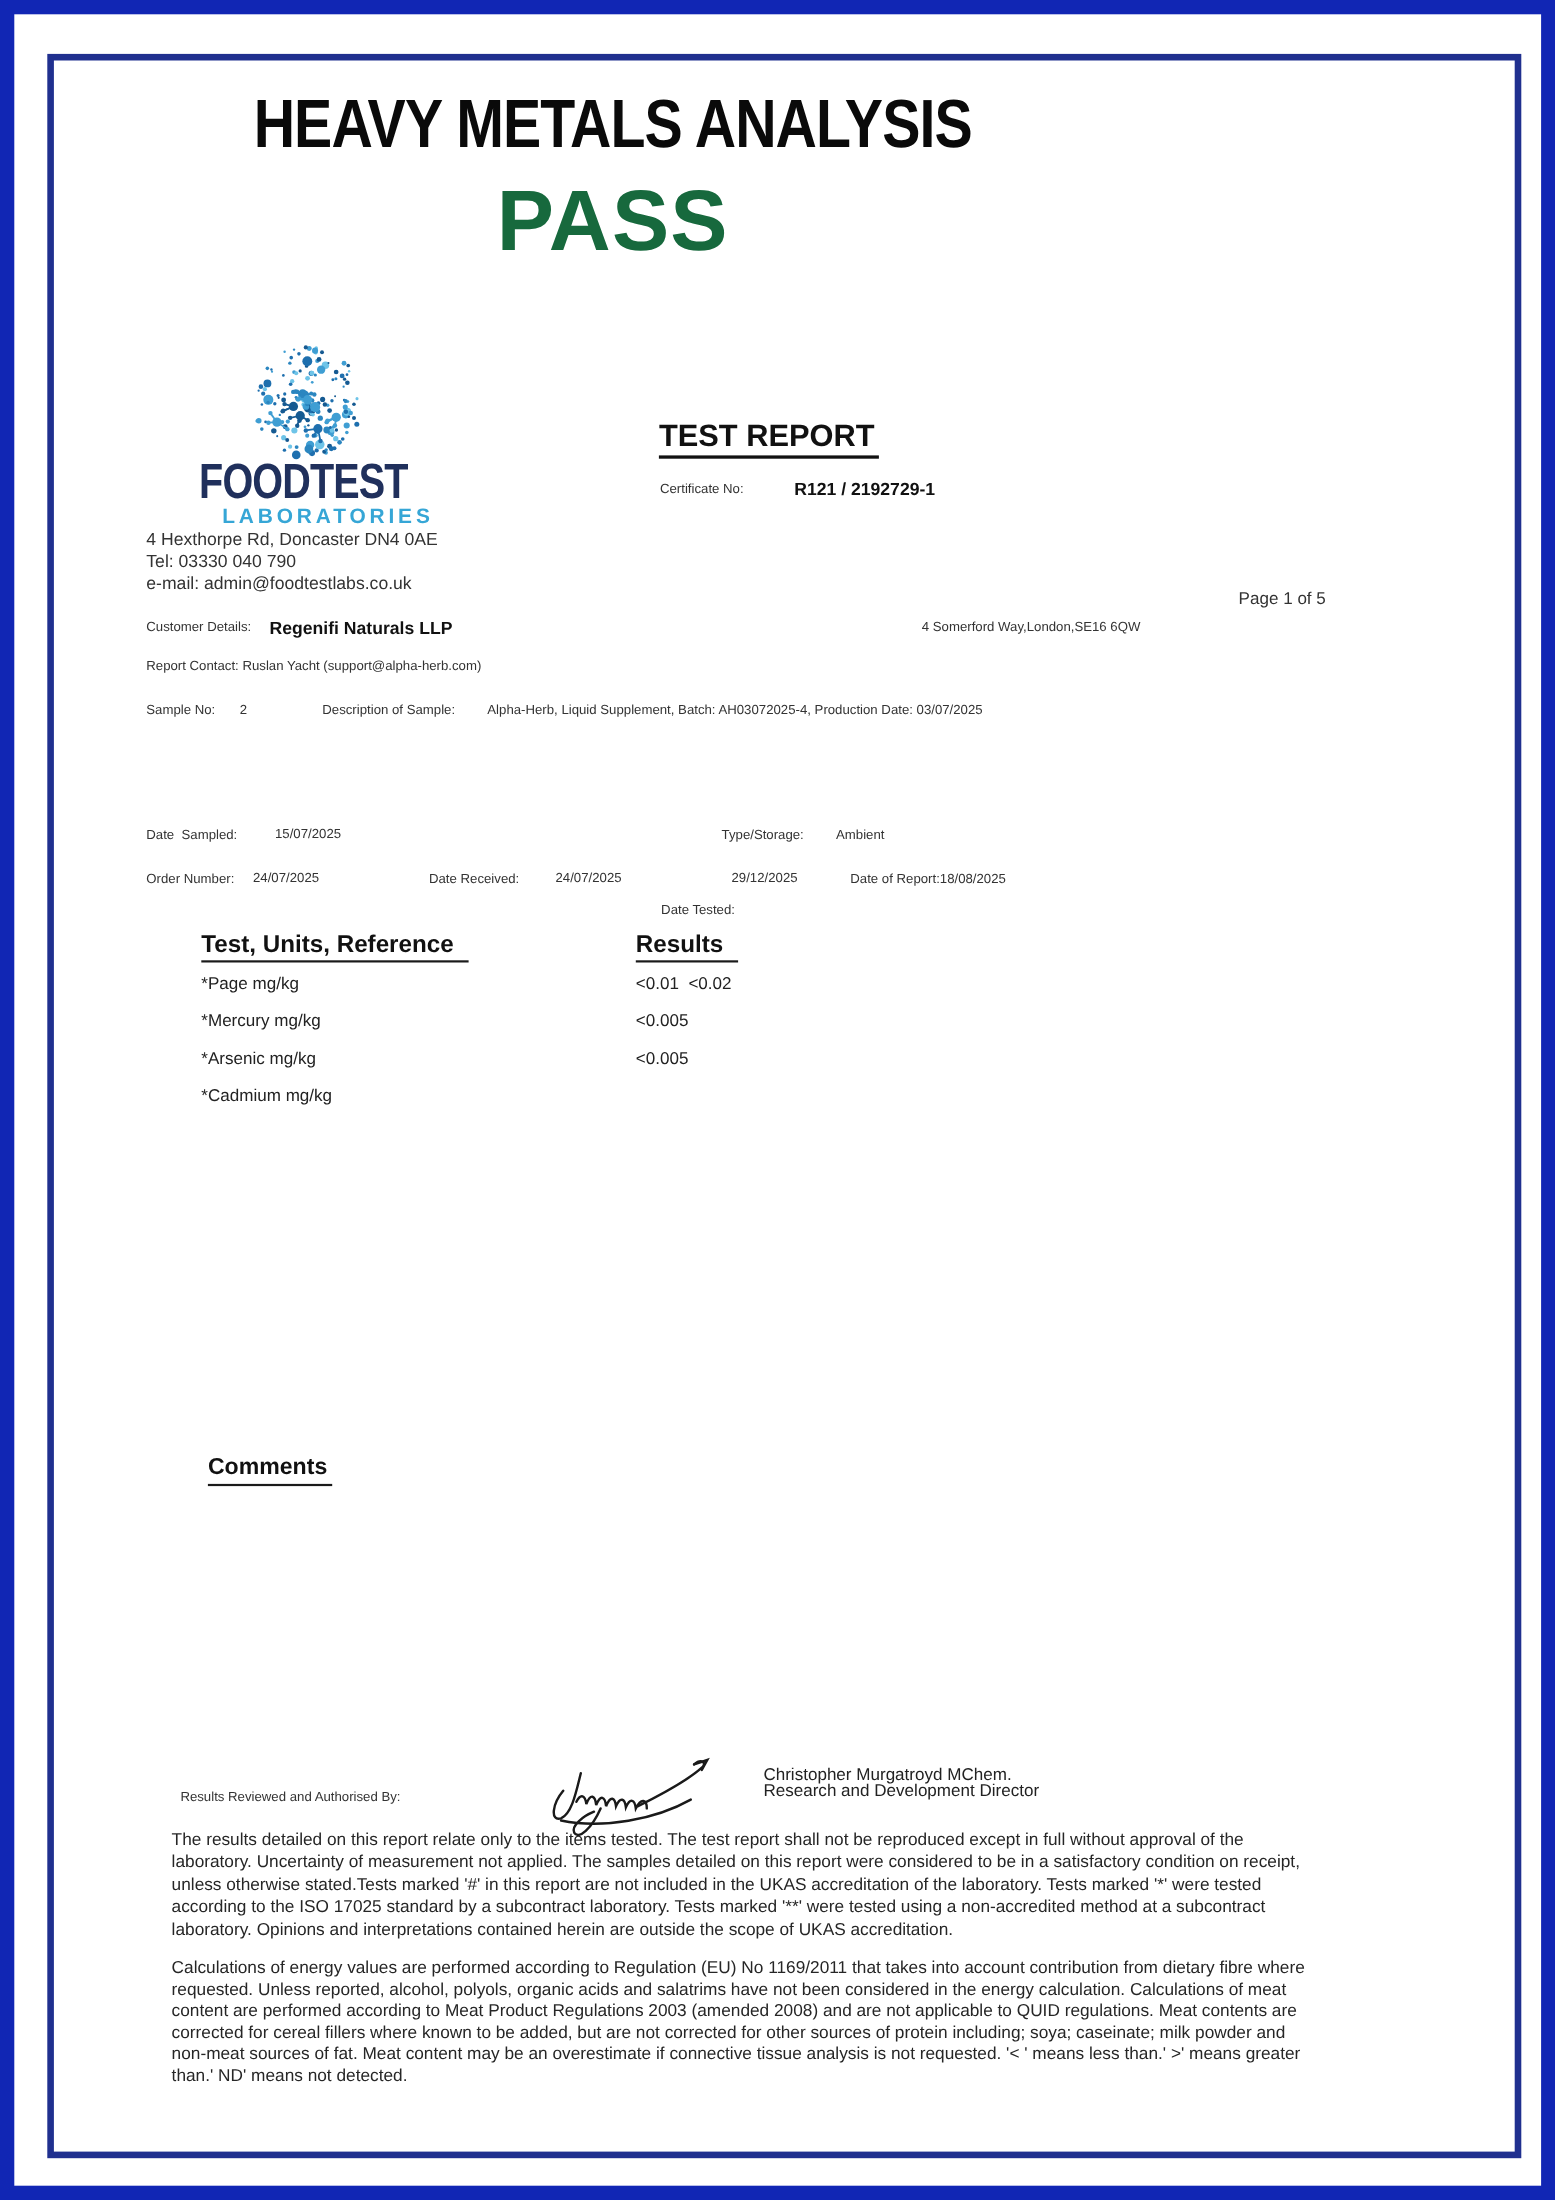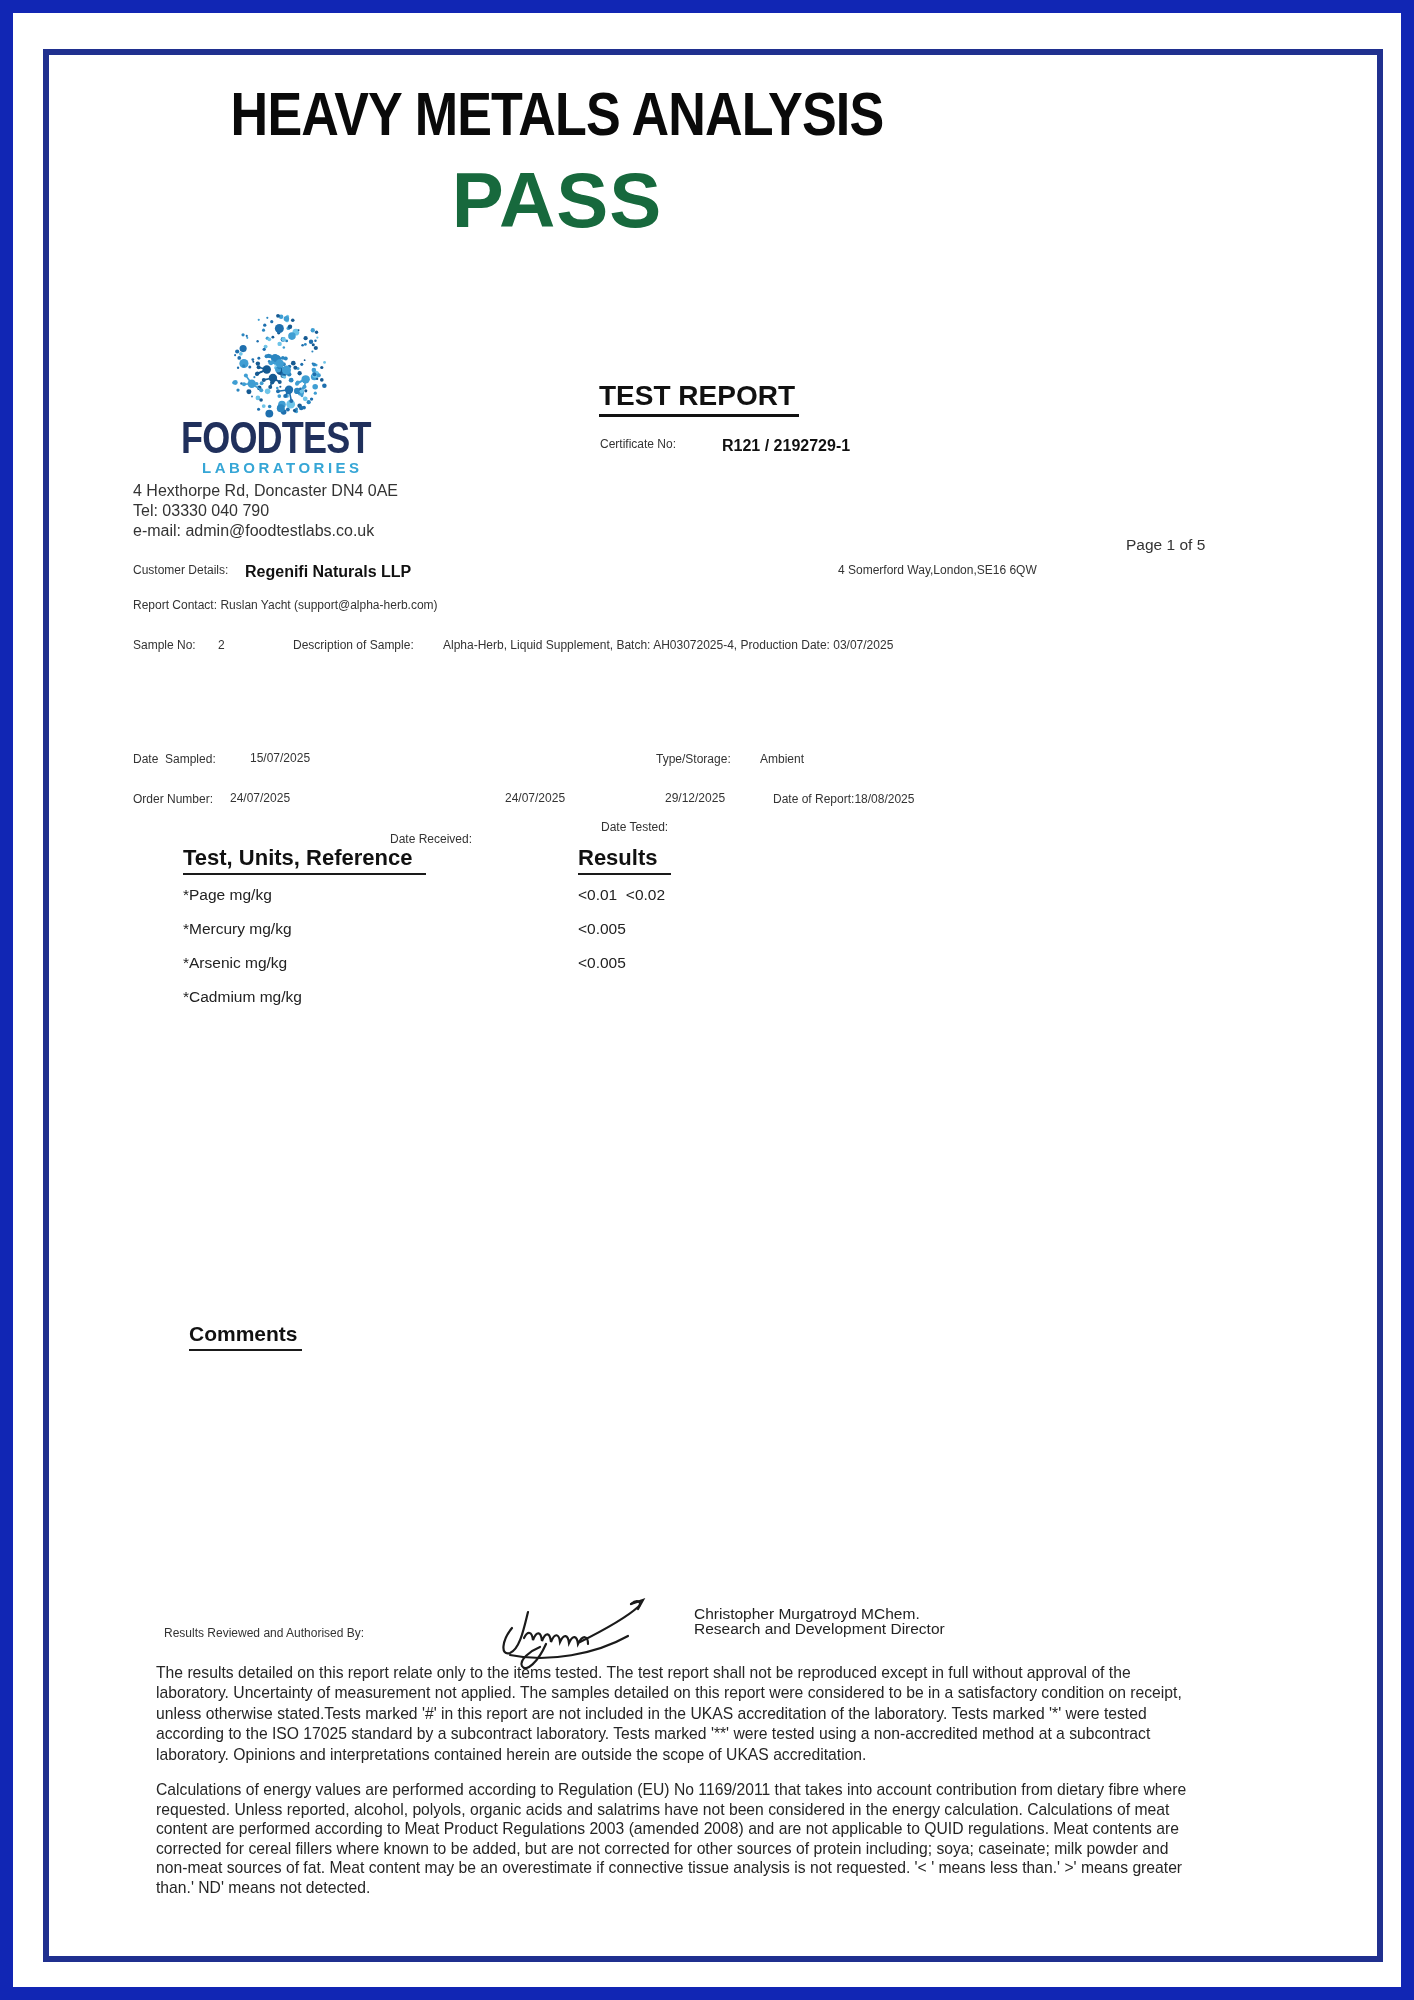--- a/index.html
+++ b/index.html
@@ -8,21 +8,21 @@
   .outer-frame{position:absolute;inset:0;border:13px solid #1126b4;pointer-events:none;}
   .inner-frame{position:absolute;left:43px;top:49px;width:1328px;height:1901px;
         border:6px solid #20308f;pointer-events:none;}
   .t{position:absolute;white-space:pre;line-height:1.15;}
   .center-col{position:absolute;left:43px;width:1028px;text-align:center;}
   .doc-title{top:78px;font-size:62px;font-weight:900;color:#0a0a0a;letter-spacing:-1px;
         transform:scaleX(.84);}
   .pass{top:156px;font-size:78px;font-weight:bold;letter-spacing:1px;}
   .logo-word{left:181px;top:412px;font-size:45px;font-weight:800;color:#20305c;
         letter-spacing:-1px;transform:scaleX(.8);transform-origin:left top;}
-  .logo-sub{left:202px;top:459px;font-size:15px;font-weight:700;color:#36a6d6;letter-spacing:3.5px;}
+  .logo-sub{left:202px;top:459px;font-size:19px;font-weight:700;color:#36a6d6;letter-spacing:3.5px;}
   .addr{font-size:16px;color:#333;}
   .lbl{font-size:12px;color:#333;}
   .val-b{font-size:16px;font-weight:bold;color:#111;}
   .test-report{left:599px;top:380px;font-size:28px;font-weight:bold;color:#111;
         border-bottom:3px solid #111;padding:0 4px 2px 0;}
   .th{font-size:22px;font-weight:bold;color:#111;border-bottom:2.5px solid #1a1a1a;
         padding:0 14px 3px 0;}
   .cell{font-size:15.5px;color:#222;}
   .comments{left:189px;top:1322px;font-size:21px;font-weight:bold;color:#111;
         border-bottom:2.5px solid #1a1a1a;padding:0 4px 3px 0;}
@@ -261,21 +261,21 @@
   <div class="t lbl" style="left:293px;top:639px;">Description of Sample:</div>
   <div class="t lbl" style="left:443px;top:639px;">Alpha-Herb, Liquid Supplement, Batch: AH03072025-4, Production Date: 03/07/2025</div>
 
   <div class="t lbl" style="left:133px;top:753px;">Date  Sampled:</div>
   <div class="t lbl" style="left:250px;top:752px;">15/07/2025</div>
   <div class="t lbl" style="left:656px;top:753px;">Type/Storage:</div>
   <div class="t lbl" style="left:760px;top:753px;">Ambient</div>
 
   <div class="t lbl" style="left:133px;top:793px;">Order Number:</div>
   <div class="t lbl" style="left:230px;top:792px;">24/07/2025</div>
-  <div class="t lbl" style="left:390px;top:793px;margin-top:40px;">Date Received:</div>
+  <div class="t lbl" style="left:390px;top:793px;">Date Received:</div>
   <div class="t lbl" style="left:505px;top:792px;">24/07/2025</div>
   <div class="t lbl" style="left:588px;top:821px;margin-left:13px;">Date Tested:</div>
   <div class="t lbl" style="left:665px;top:792px;">29/12/2025</div>
   <div class="t lbl" style="left:773px;top:793px;">Date of Report:18/08/2025</div>
 
   <div class="t th" style="left:183px;top:845px;">Test, Units, Reference</div>
   <div class="t th" style="left:578px;top:845px;">Results</div>
 
   <div class="t cell" style="left:183px;top:886px;">*Page mg/kg</div>
   <div class="t cell" style="left:578px;top:886px;">&lt;0.01  &lt;0.02</div>

